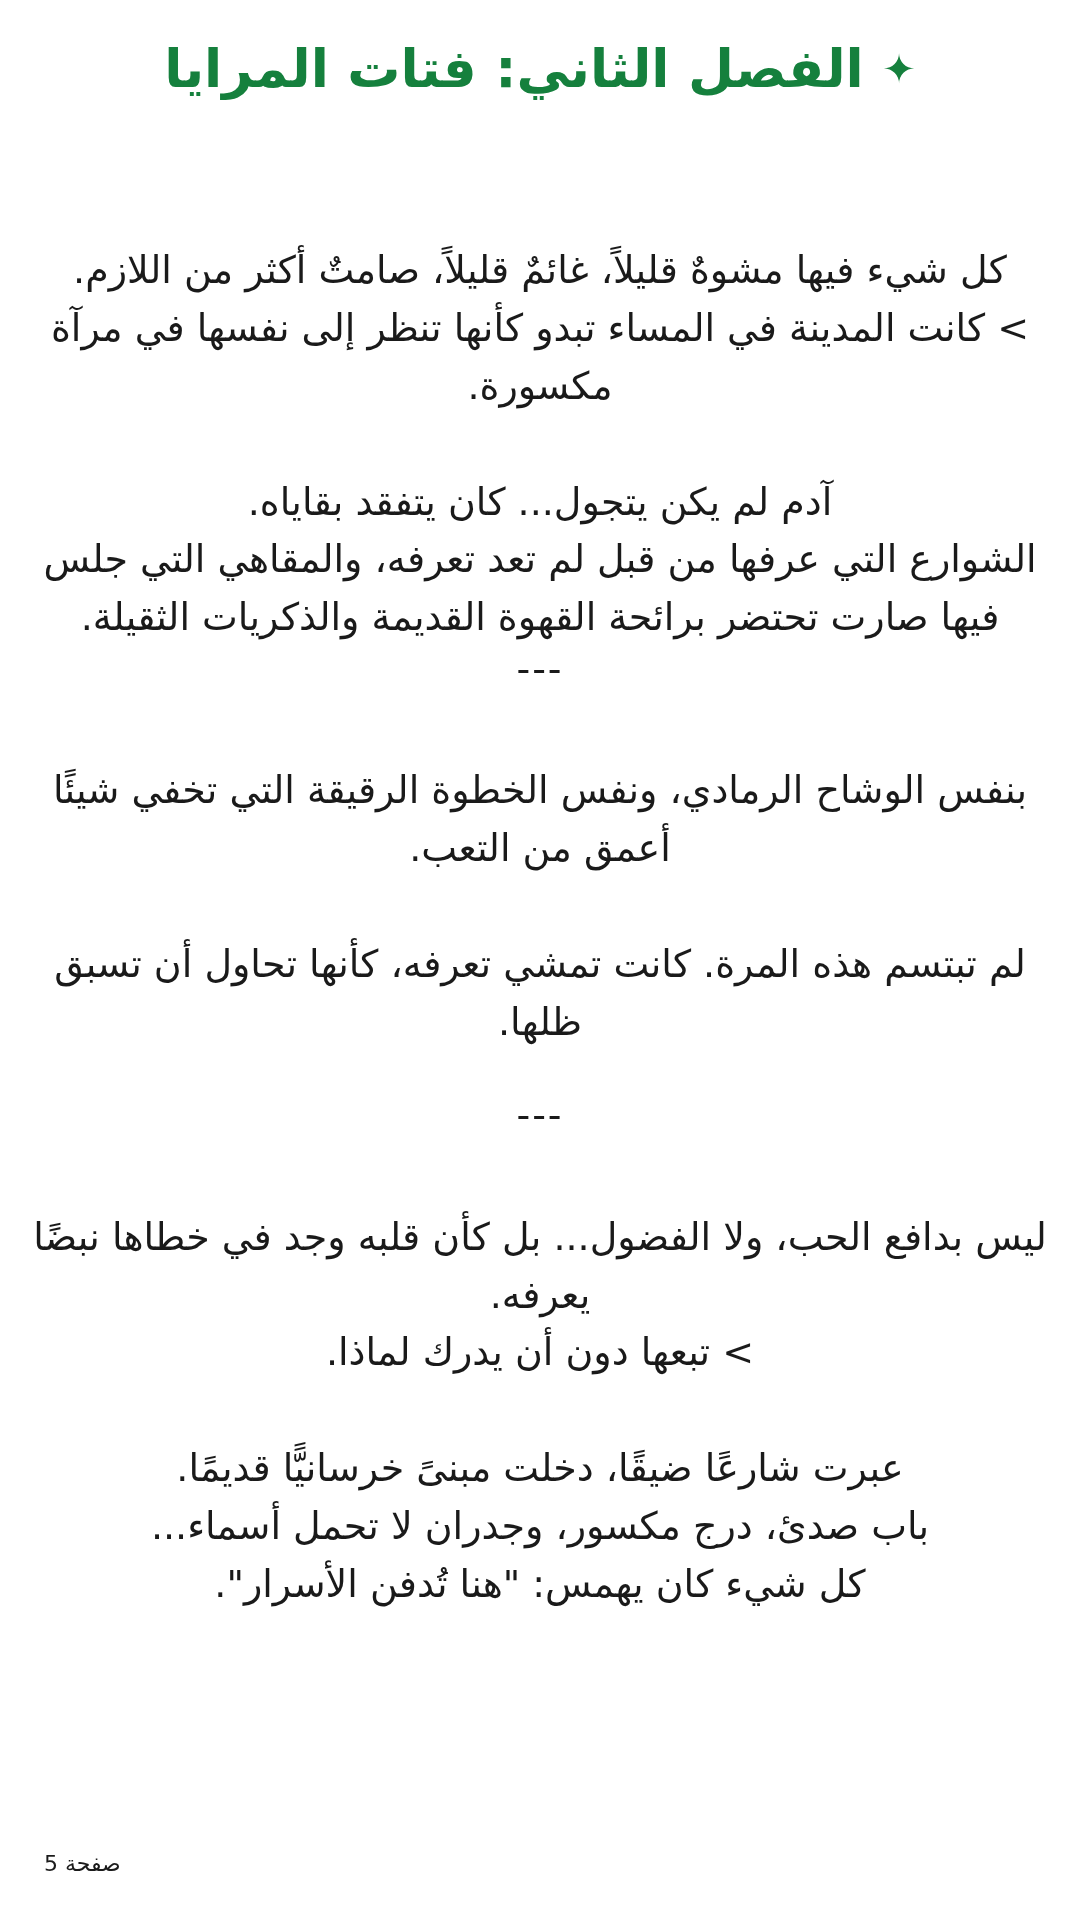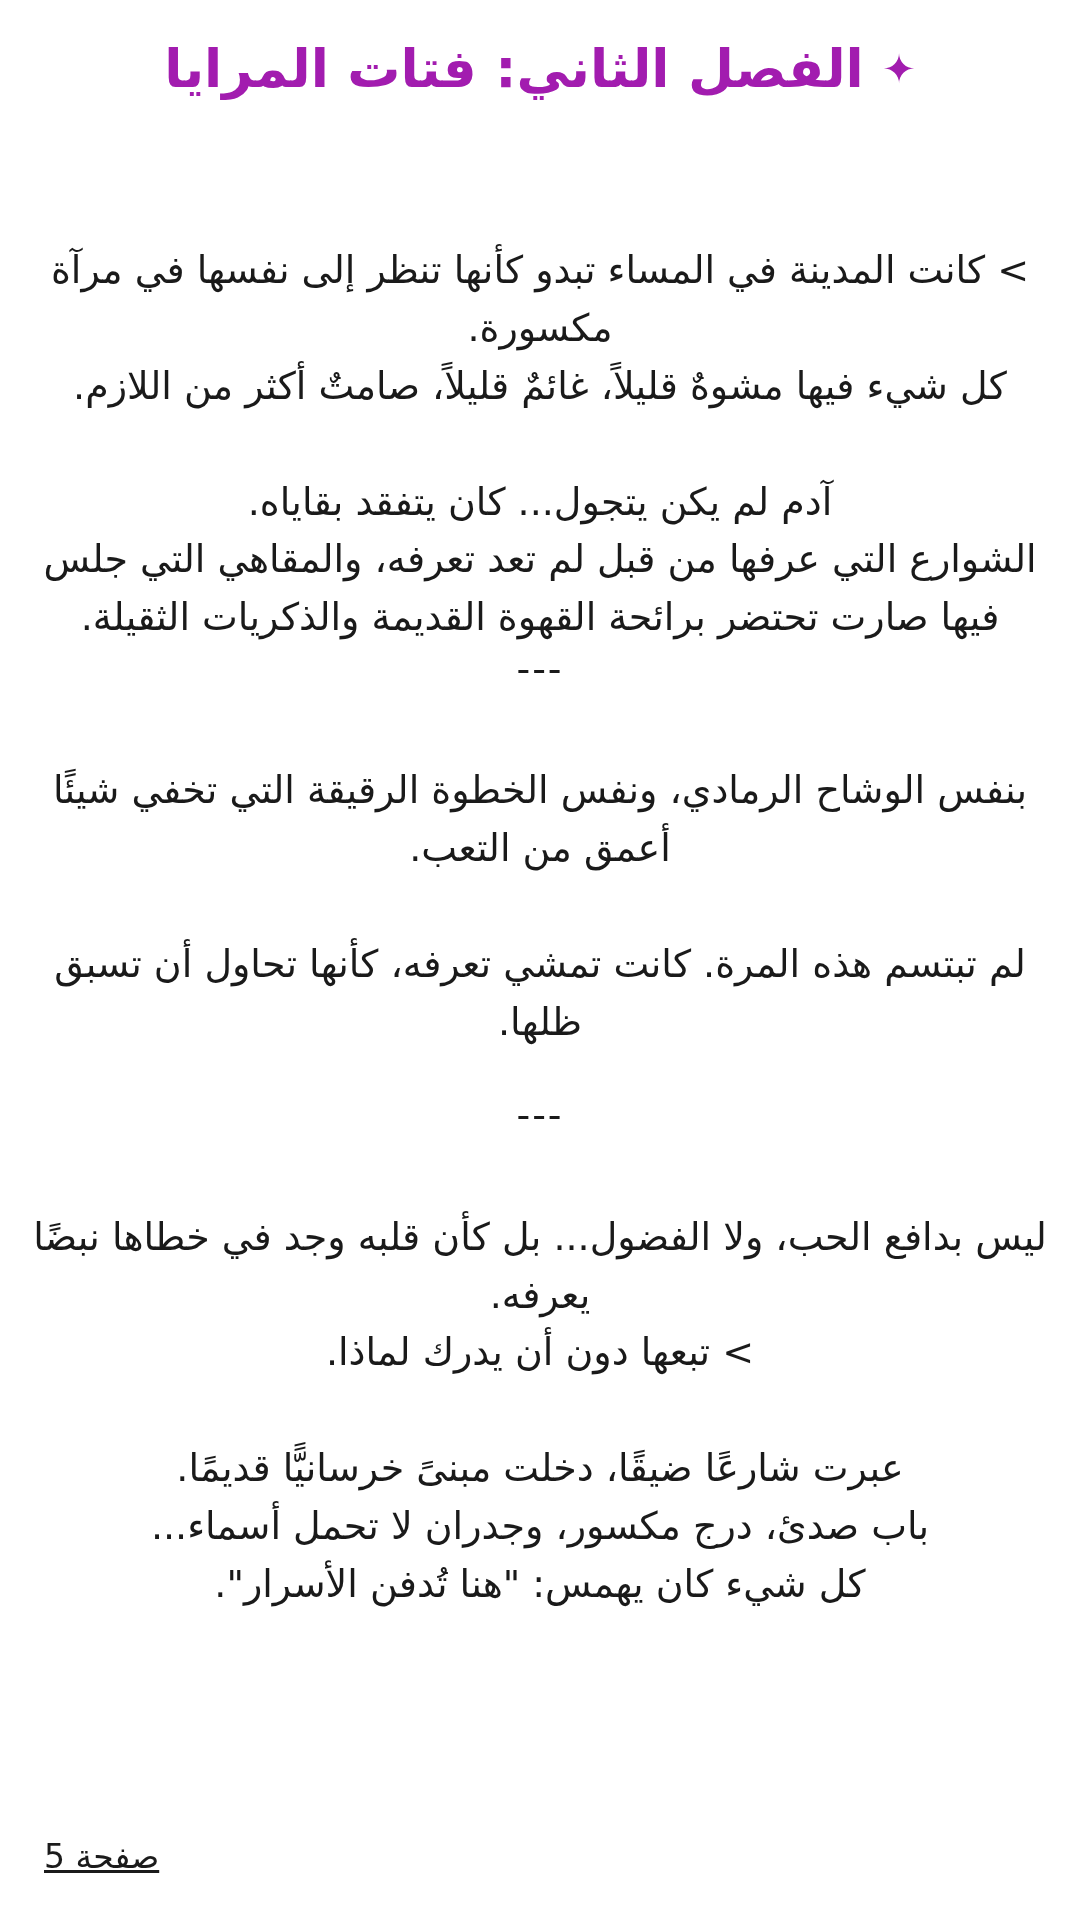--- a/index.html
+++ b/index.html
@@ -23,21 +23,21 @@
     flex-direction: column;
     position: relative;
   }
   .title {
     font-size: 53px;
     font-weight: bold;
     text-align: center;
     line-height: 1.25;
     letter-spacing: 0px;
     margin: 6px 0 0 0;
-    color: #a21caf;
+    color: #15803d;
     white-space: nowrap;
   }
   .title .star {
     font-size: 40px;
     vertical-align: 4px;
   }
   .body {
     margin-top: 140px;
     display: flex;
     flex-direction: column;
@@ -62,40 +62,39 @@
     color: #1a1a1a;
     letter-spacing: 2px;
   }
   .footer {
     position: absolute;
     bottom: 44px;
     left: 0;
     right: 0;
     padding: 0 44px;
     text-align: left;
-    font-size: 33px;
+    font-size: 22px;
     color: #1b1b1b;
-    text-decoration: underline;
   }
 </style>
 </head>
 <body>
 
 <div class="page">
 
   <div class="title">
     <span class="star">✦</span>
     <span>الفصل الثاني: فتات المرايا</span>
   </div>
 
   <div class="body">
 
     <div class="block">
+      <p>كل شيء فيها مشوهٌ قليلاً، غائمٌ قليلاً، صامتٌ أكثر من اللازم.</p>
       <p>&gt; كانت المدينة في المساء تبدو كأنها تنظر إلى نفسها في مرآة مكسورة.</p>
-      <p>كل شيء فيها مشوهٌ قليلاً، غائمٌ قليلاً، صامتٌ أكثر من اللازم.</p>
     </div>
 
     <div class="gap-md"></div>
 
     <div class="block">
       <p>آدم لم يكن يتجول... كان يتفقد بقاياه.</p>
       <p>الشوارع التي عرفها من قبل لم تعد تعرفه، والمقاهي التي جلس فيها صارت تحتضر برائحة القهوة القديمة والذكريات الثقيلة.</p>
     </div>
 
     <div class="divider">---</div>

